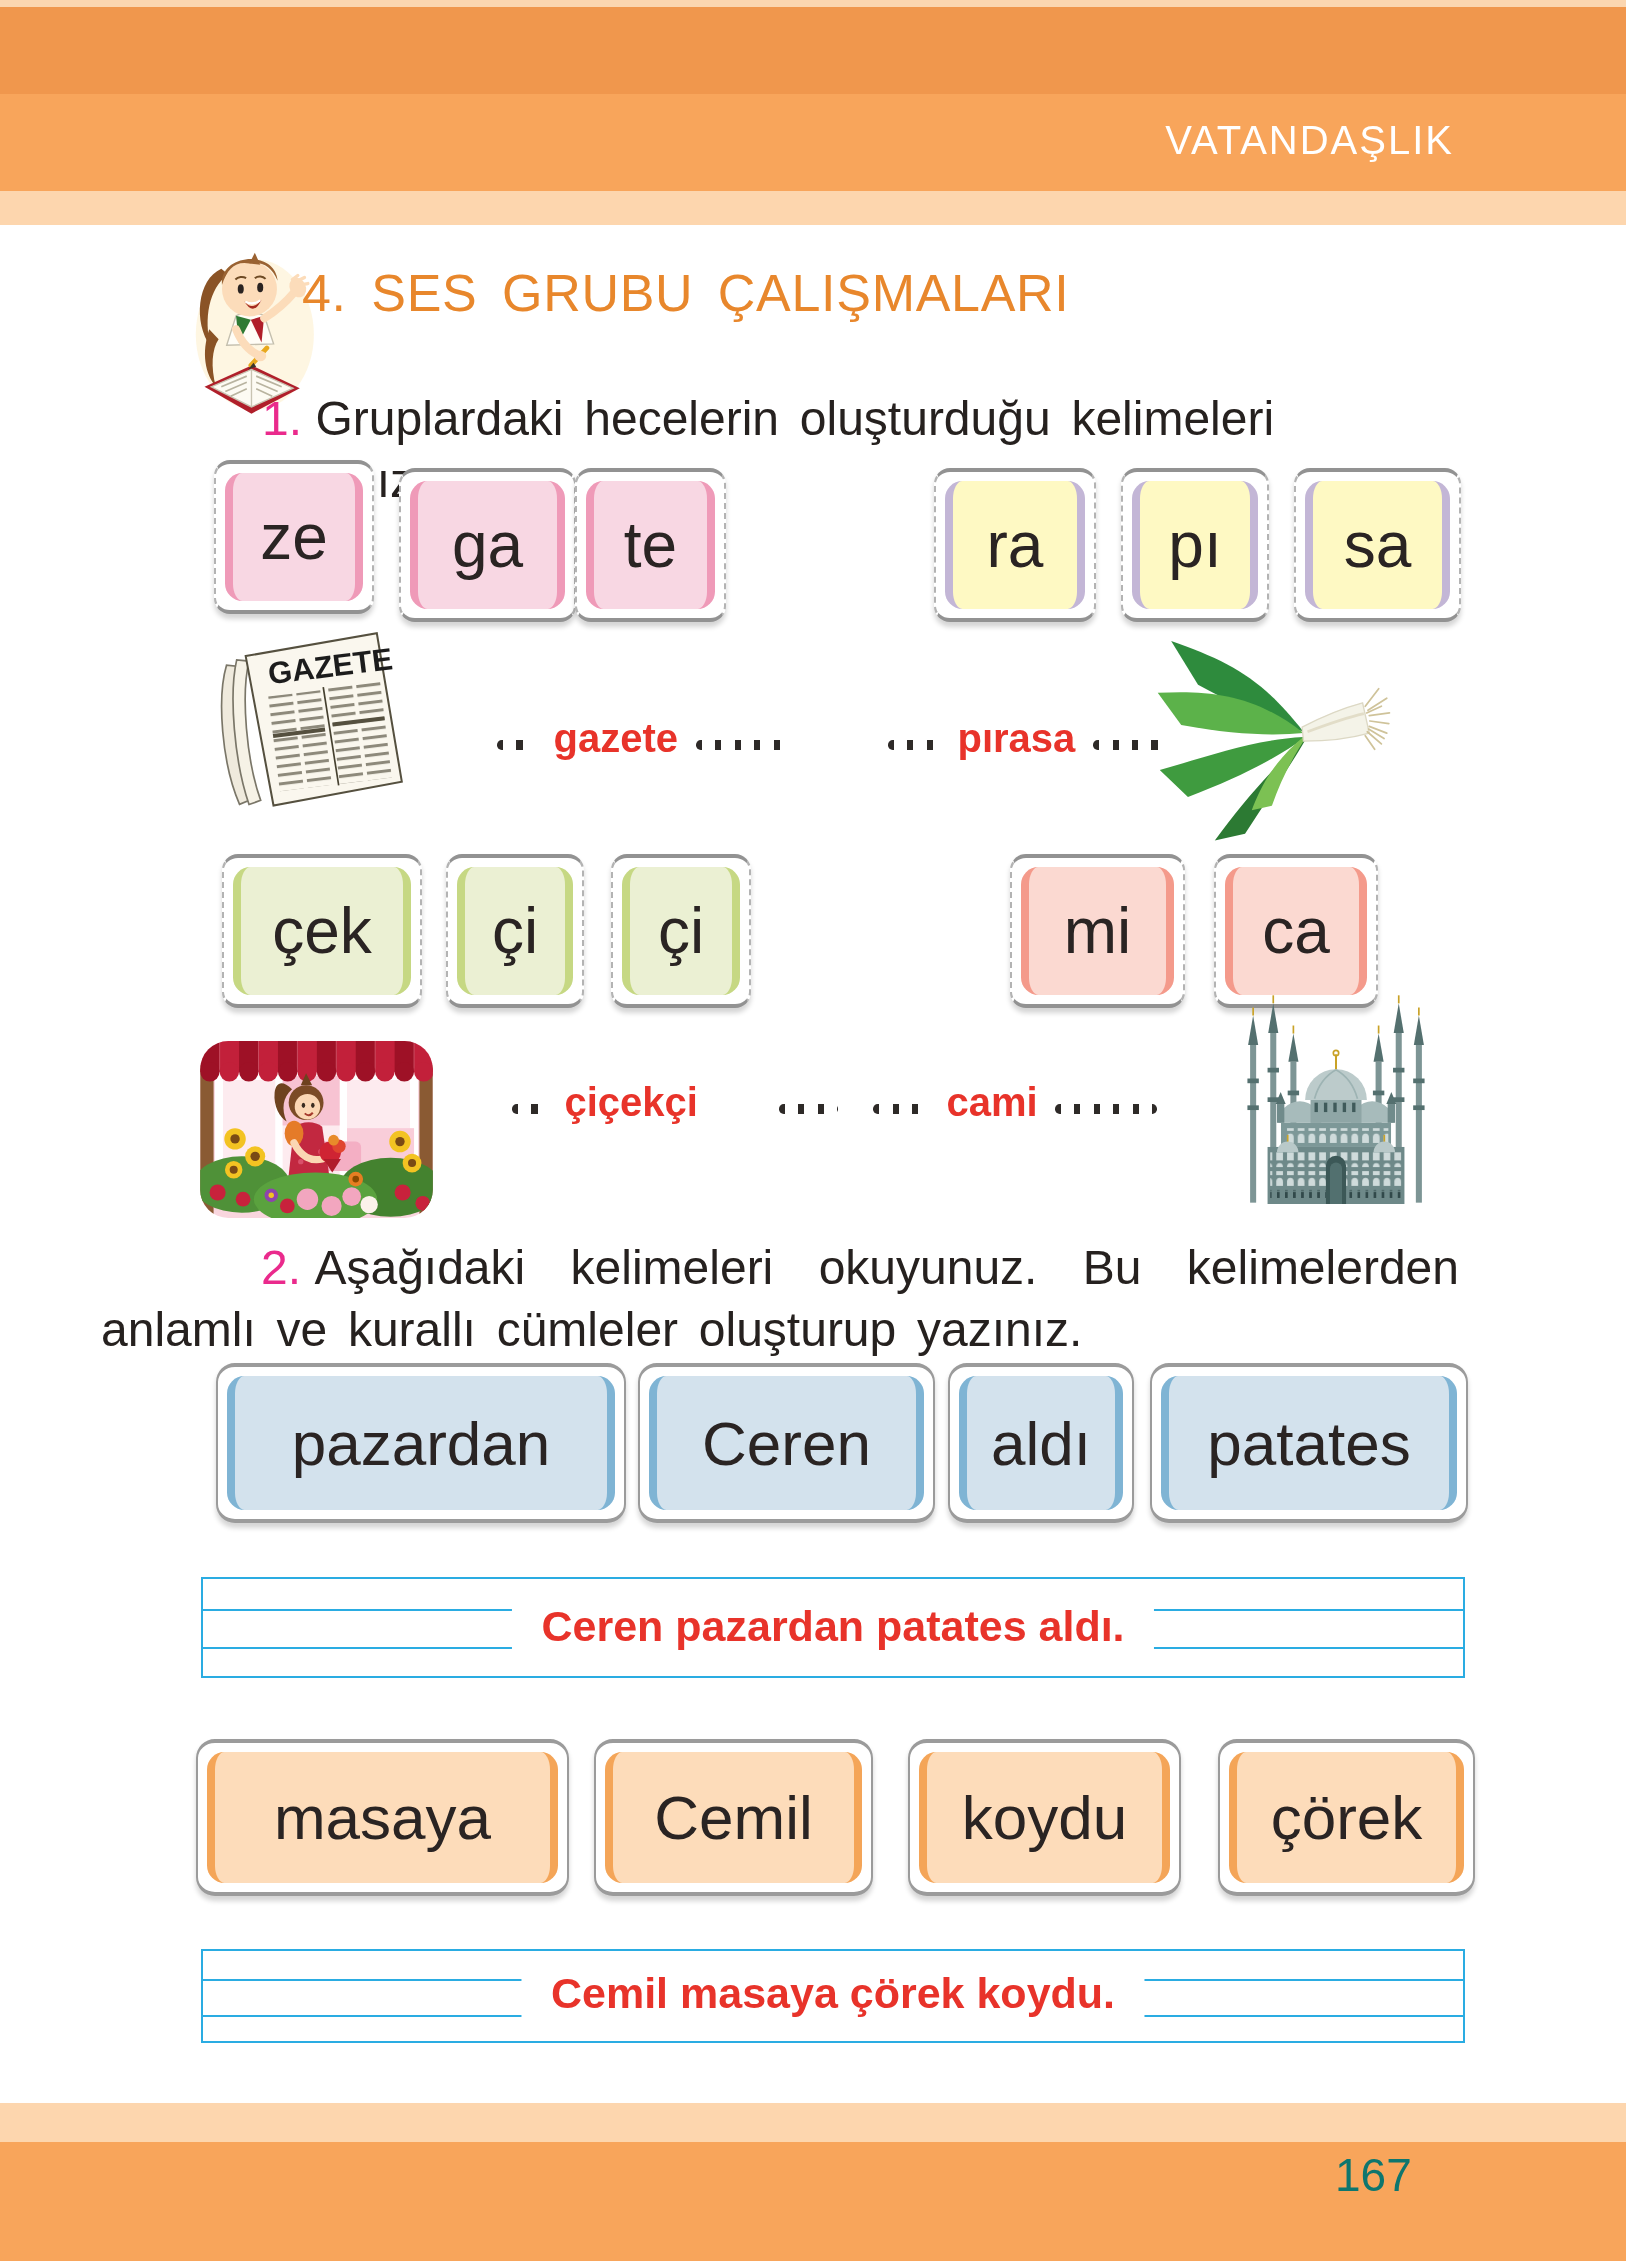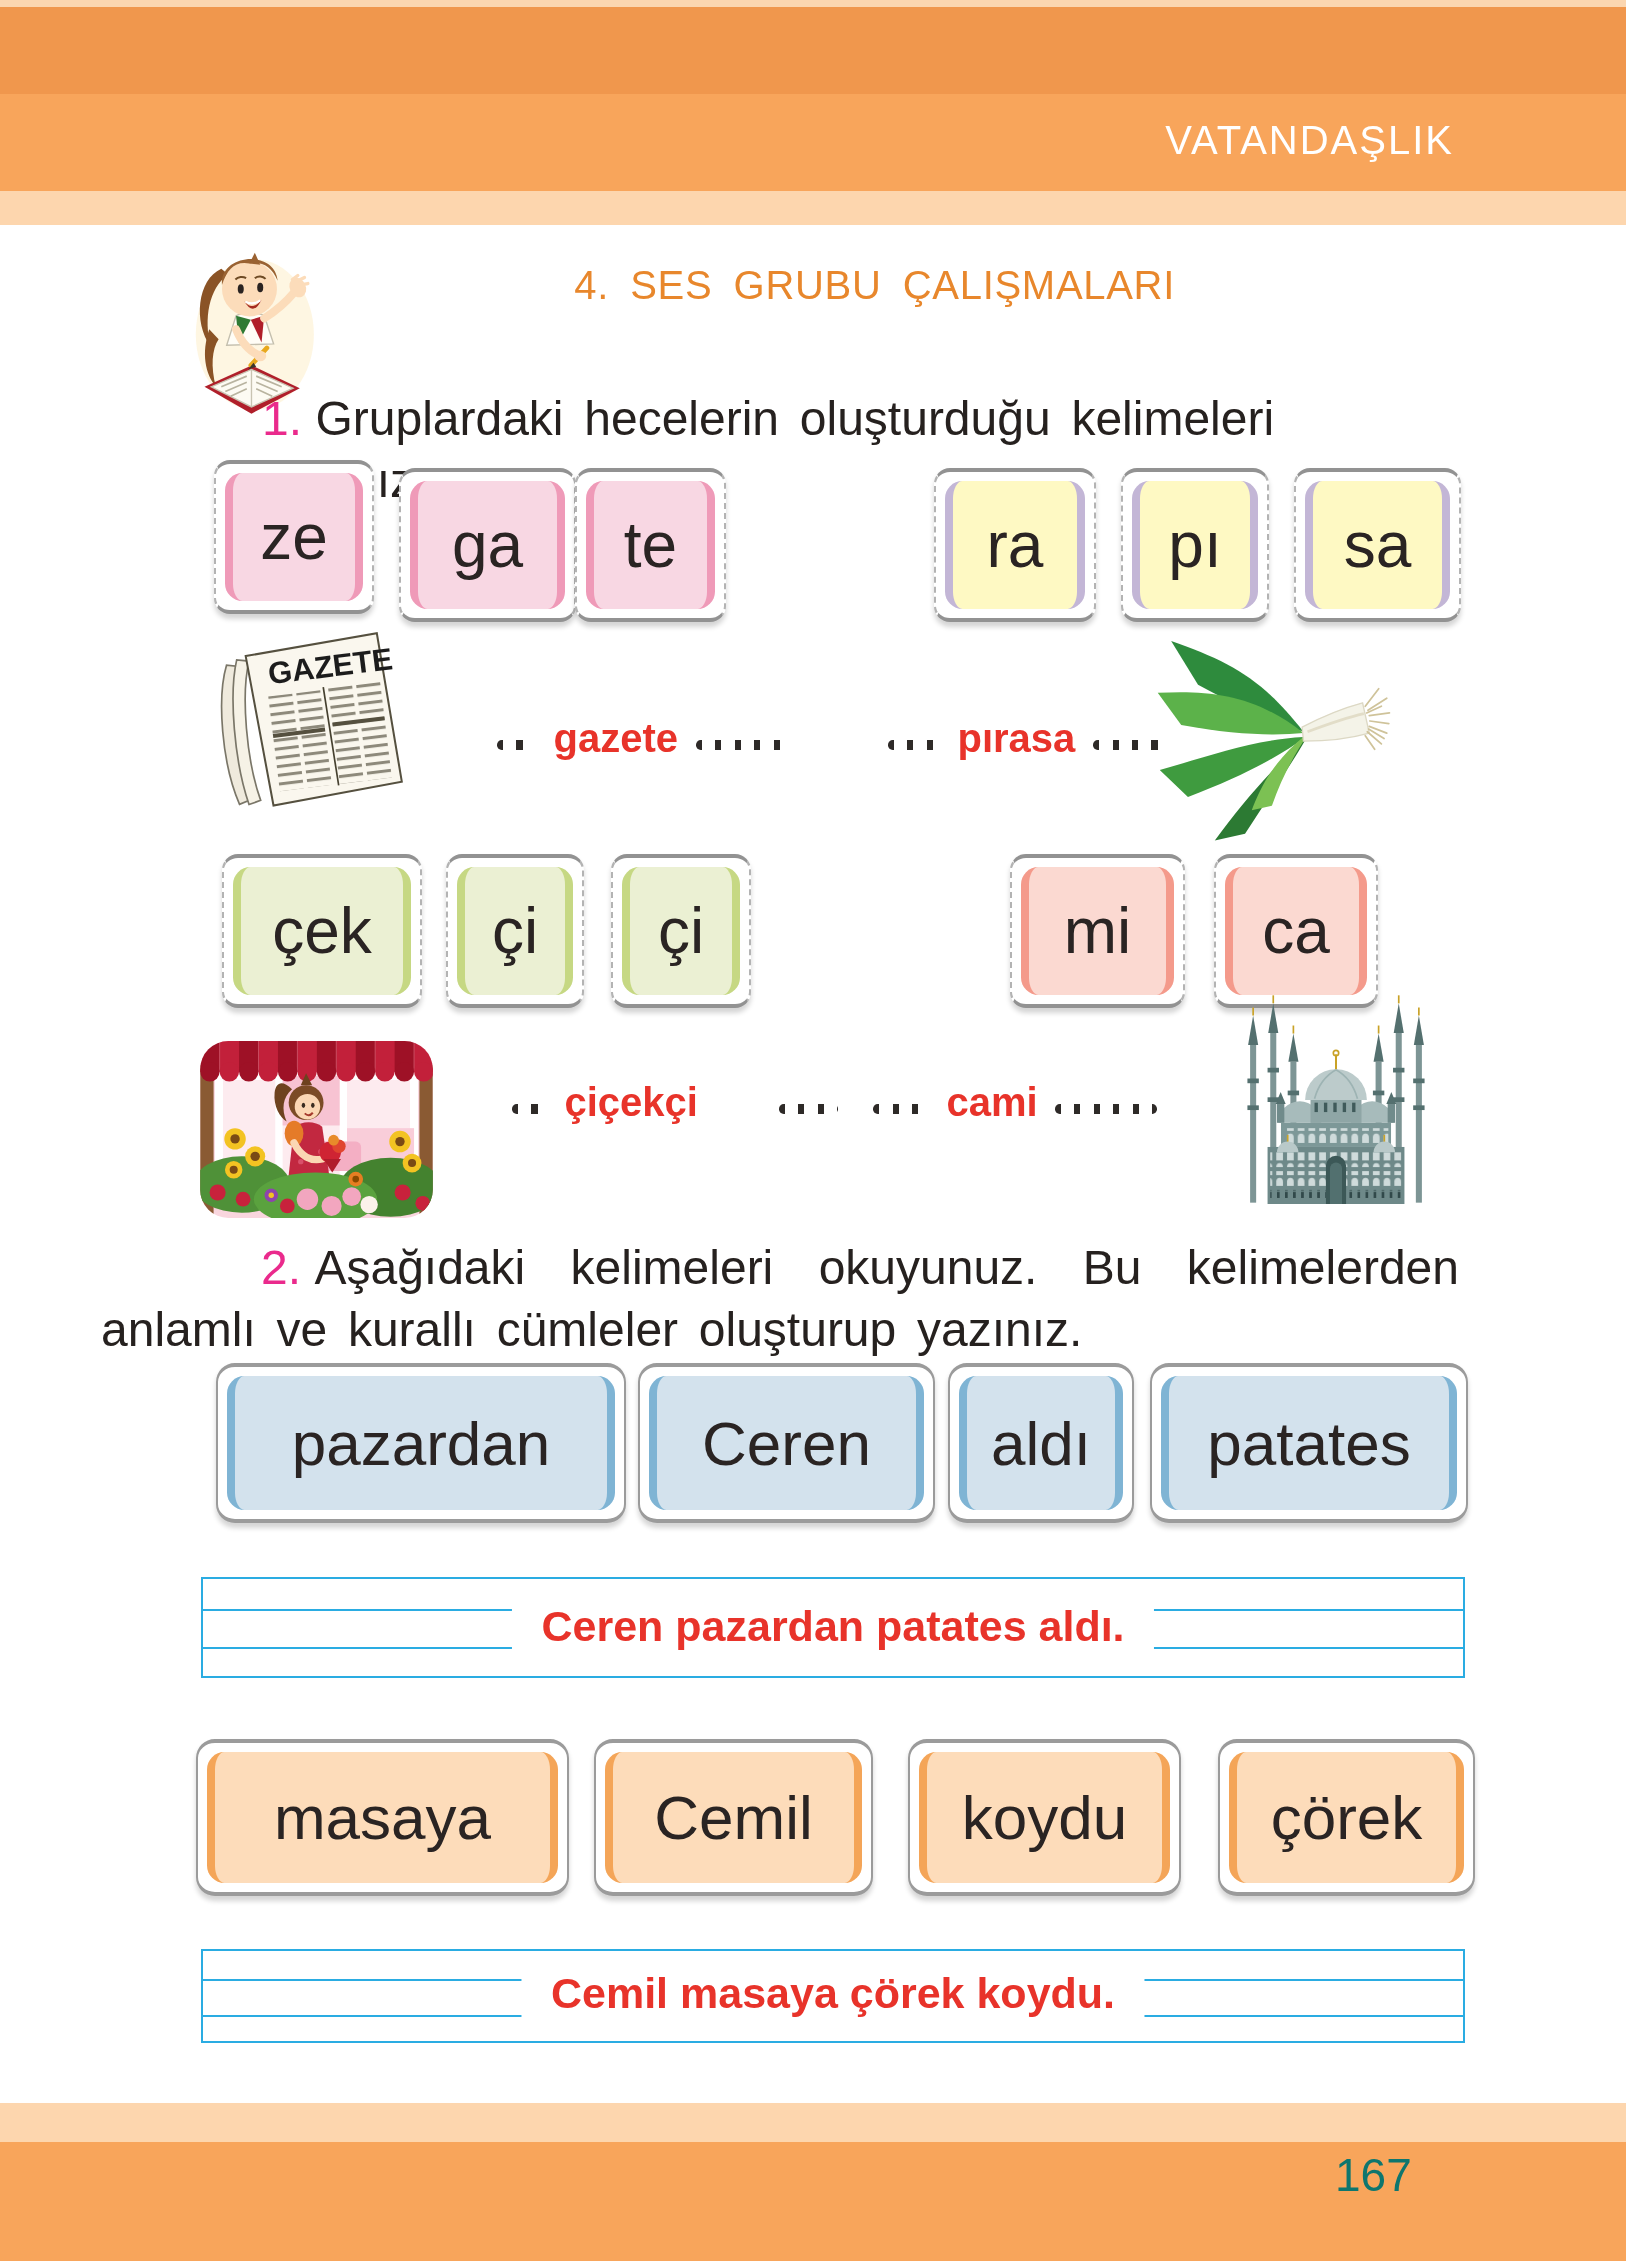--- a/index.html
+++ b/index.html
@@ -1,21 +1,21 @@
 <!DOCTYPE html>
 <html style="font-size:10.7px"><head>
 <meta charset="utf-8">
 <style>
   html,body{margin:0;padding:0;background:#e9e9e9}
   .page{position:relative;width:1627px;height:2261px;background:#ffffff;
         font-family:"Liberation Sans",sans-serif;overflow:hidden;margin:0 auto}
   .band{position:absolute;left:0;width:1627px}
   .sectlabel{position:absolute;color:#ffffff;font-size:40px;letter-spacing:2px;font-weight:400}
-  .title{position:absolute;color:#e8872c;font-size:40px;letter-spacing:0.7px;word-spacing:9.4px;
-         text-align:right;font-weight:400;white-space:nowrap}
+  .title{position:absolute;color:#e8872c;font-size:52px;letter-spacing:0.7px;word-spacing:9.4px;
+         text-align:left;font-weight:400;white-space:nowrap}
   .instr{position:absolute;color:#26211f;font-size:48px;line-height:1.3;word-spacing:7.4px}
   .exnum{color:#ea2a8c;padding-right:13.4px}
   .card{position:absolute;background:#ffffff;border-radius:16px;
         box-shadow:0 4.7px 5.4px rgba(0,0,0,0.17)}
   .card.cut{border-style:solid dashed;border-width:4.7px 2px;border-color:#929292 #b3b3b3}
   .card.solidb{border:2.7px solid #9b9b9b;border-top-width:4.7px;border-bottom-width:4.7px;border-radius:19px}
   .card .inner{position:absolute;inset:8.7px;border-radius:17.5px;display:flex;align-items:center;
         justify-content:center;font-size:64px;color:#2a2423;font-weight:400}
   .inner.pink  {background:#f8d7e3;border-left:8.7px solid #ef9ab8;border-right:8.7px solid #ef9ab8}
   .inner.purple{background:#fef9c3;border-left:8.7px solid #c3b6d6;border-right:8.7px solid #c3b6d6}

